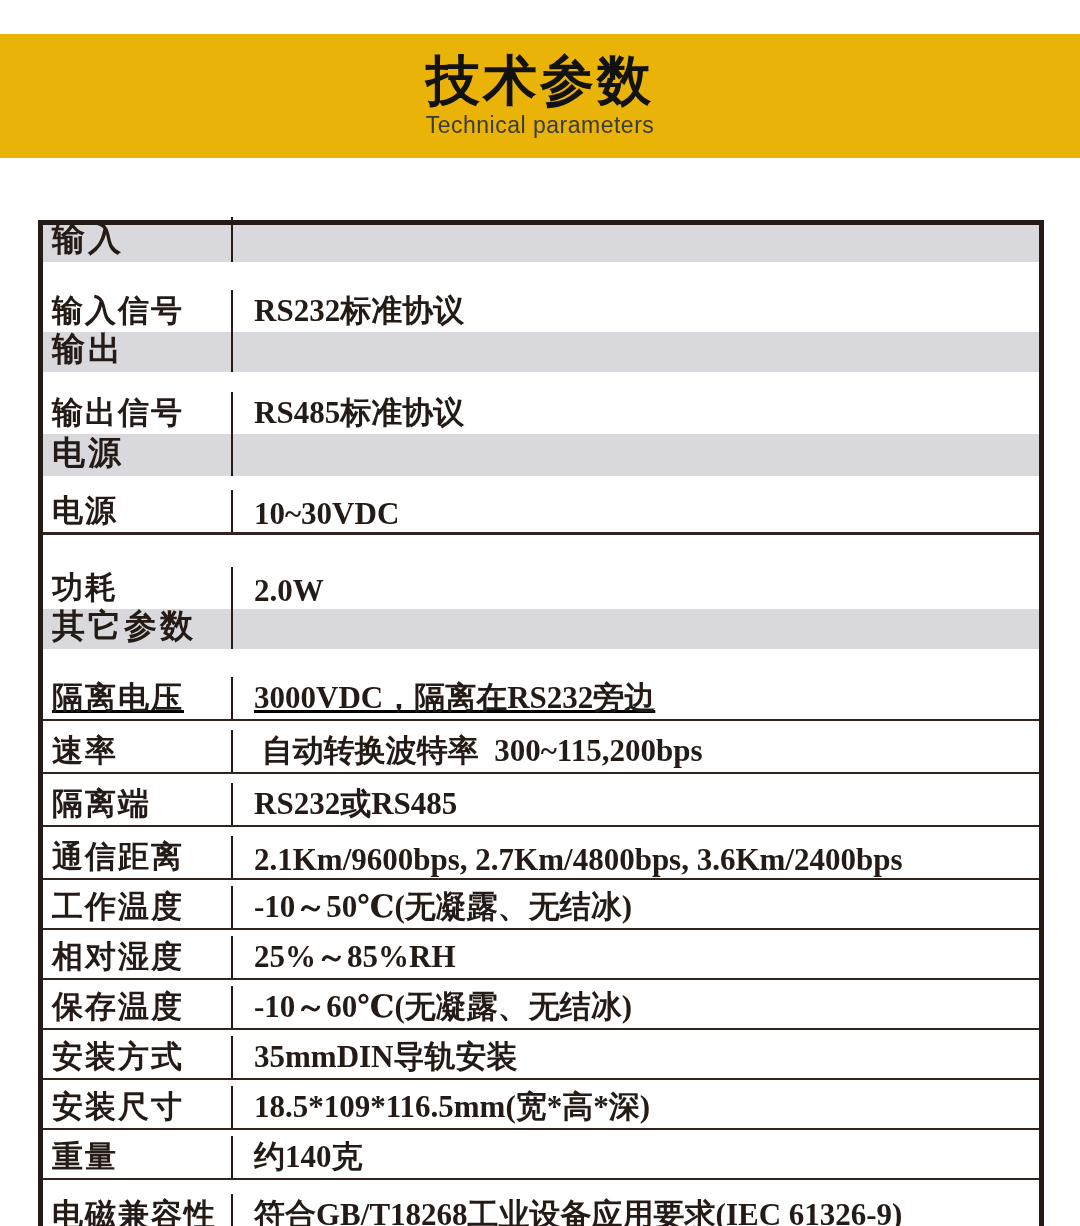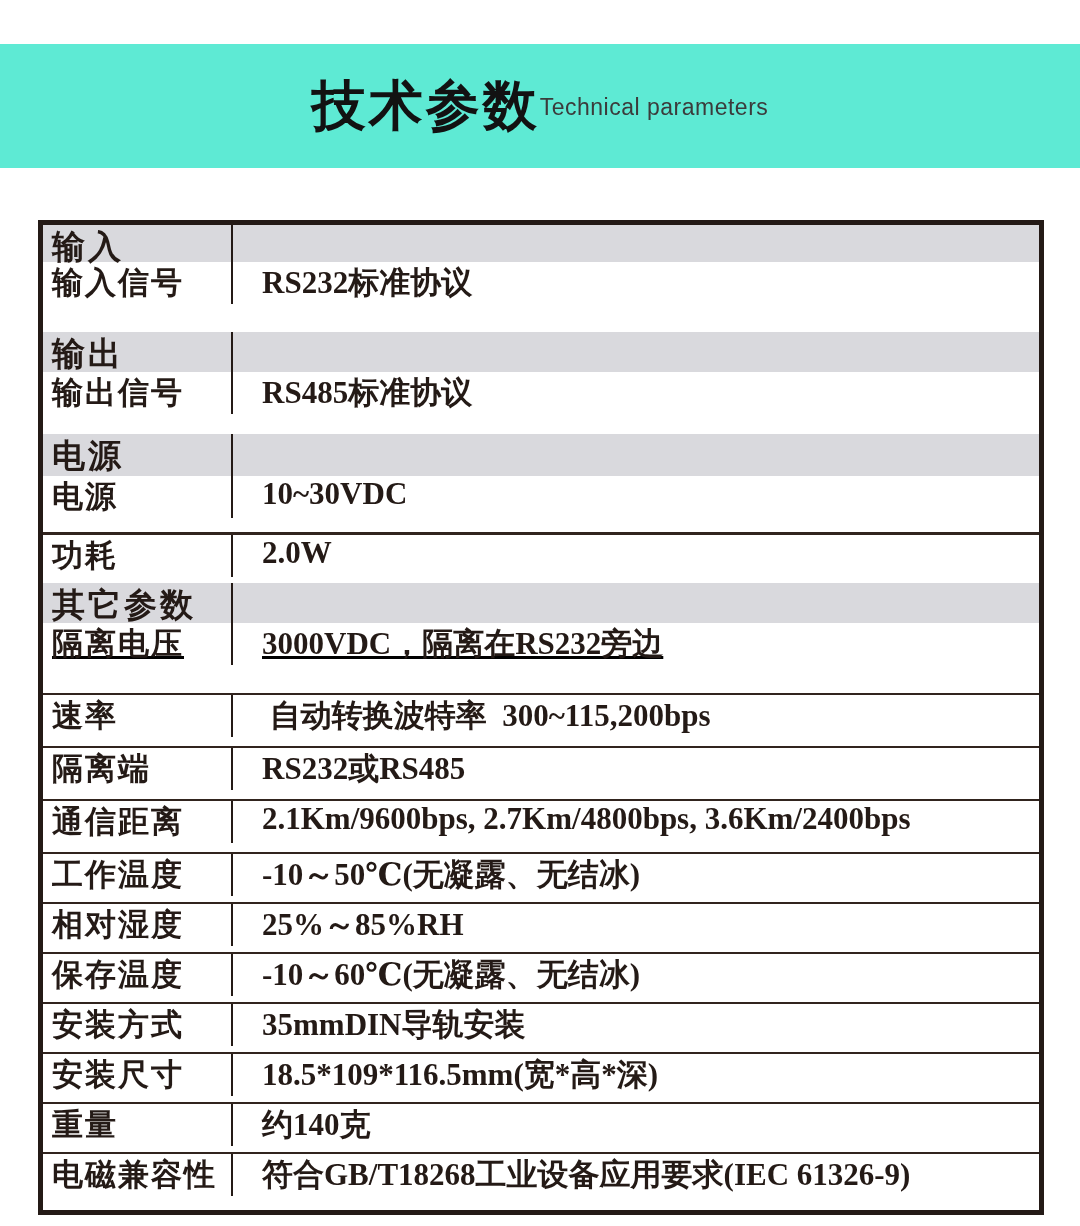--- a/index.html
+++ b/index.html
@@ -3,60 +3,60 @@
 <meta charset="utf-8">
 <style>
   html,body{margin:0;padding:0;}
   body{
     width:1080px;height:1226px;position:relative;background:#ffffff;
     font-family:"Liberation Serif","DejaVu Serif",serif;
     overflow:hidden;
   }
   
   .banner{
-    position:absolute;left:0;top:44px;width:1080px;height:124px;
-    background:#5eead4;
-    display:flex;flex-direction:row;align-items:center;justify-content:center;
+    position:absolute;left:0;top:34px;width:1080px;height:124px;
+    background:#eab308;
+    display:flex;flex-direction:column;align-items:center;justify-content:center;
   }
   .title-cn{
     font-family:"Liberation Sans","DejaVu Sans",sans-serif;
     font-weight:bold;font-size:54px;line-height:1.02;color:#121212;
     letter-spacing:3px;
   }
   .title-en{
     font-family:"Liberation Sans","DejaVu Sans",sans-serif;
     font-weight:normal;font-size:23px;color:#3b3b3b;margin-top:3px;
     letter-spacing:0.5px;
   }
   
   .spec-table{
     position:absolute;left:38px;top:220px;width:1006px;
     border:5px solid #241a16;background:#ffffff;box-sizing:border-box;
   }
-  .row{display:flex;align-items:flex-start;box-sizing:border-box;background:#ffffff;gap:8px;}
+  .row{display:flex;align-items:flex-end;box-sizing:border-box;background:#ffffff;}
   .row .cell{
     display:flex;align-items:center;box-sizing:border-box;
     font-weight:bold;font-size:31px;color:#241a16;
     overflow:hidden;
   }
   .row .label{
     width:190px;flex:0 0 190px;border-right:2px solid #241a16;
     padding-left:9px;letter-spacing:2px;white-space:nowrap;
   }
   .row .value{flex:1 1 auto;padding-left:21px;white-space:pre;}
   .row.data{height:54px;border-bottom:2px solid #31241e;}
   .row.section{height:40px;background:#d9d9dd;}
   .row.section .label{font-size:33px;letter-spacing:3px;}
   
   .spec-table .row:nth-child(1){height:37px;}
   .spec-table .row:nth-child(2){height:70px;border-bottom:none;}
   .spec-table .row:nth-child(4){height:62px;border-bottom:none;border-radius:30px;}
   .spec-table .row:nth-child(5){height:42px;}
   .spec-table .row:nth-child(6){height:59px;border-bottom-width:3px;}
-  .spec-table .row:nth-child(7){height:48px;border-bottom:none;}
+  .spec-table .row:nth-child(7){height:74px;border-bottom:none;}
   .spec-table .row:nth-child(9){height:72px;text-decoration:underline;}
   .spec-table .row:nth-child(10),
   .spec-table .row:nth-child(11),
   .spec-table .row:nth-child(12){height:53px;}
   .spec-table .row:nth-child(13),
   .spec-table .row:nth-child(14),
   .spec-table .row:nth-child(15),
   .spec-table .row:nth-child(16),
   .spec-table .row:nth-child(17),
   .spec-table .row:nth-child(18){height:50px;}

